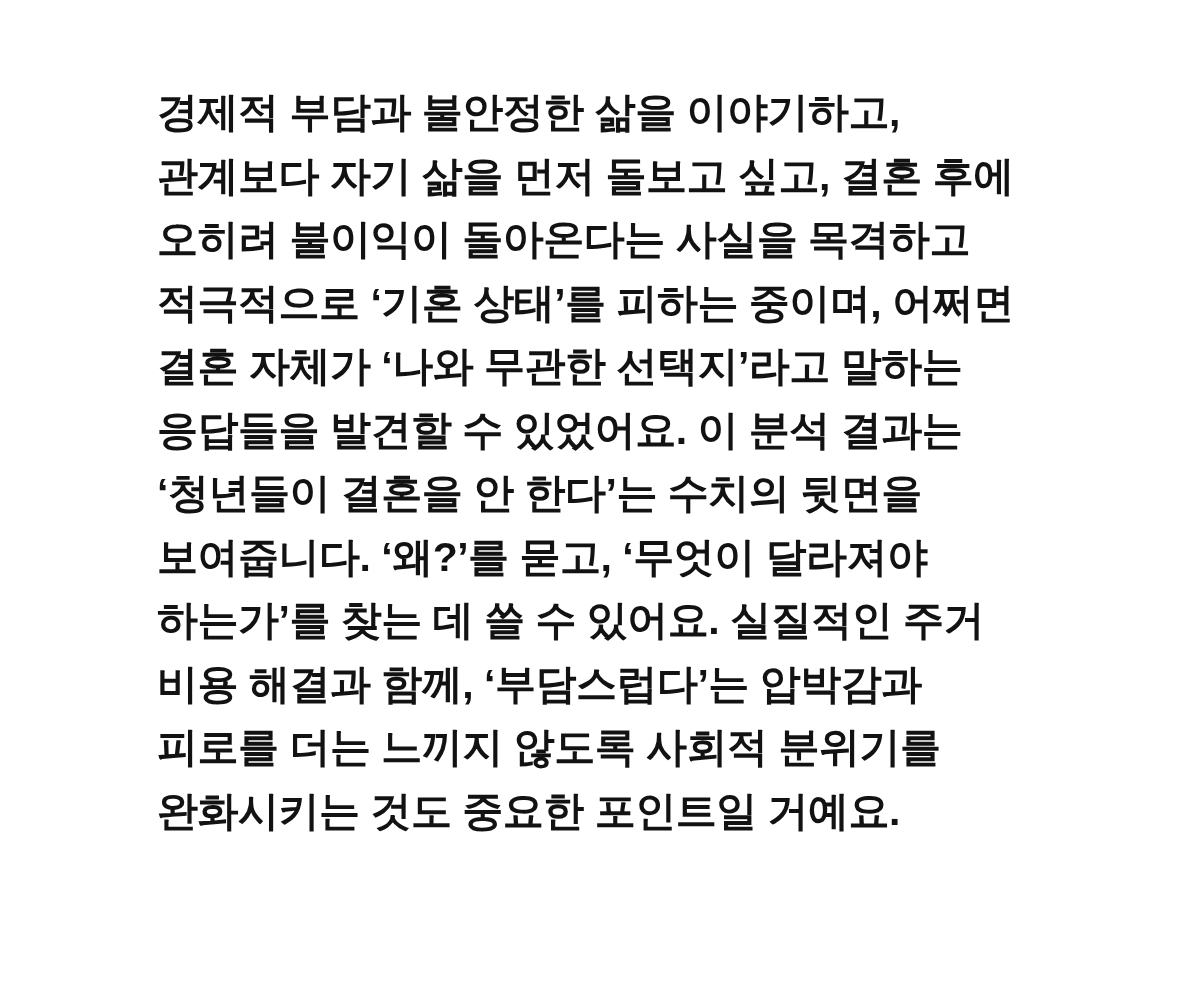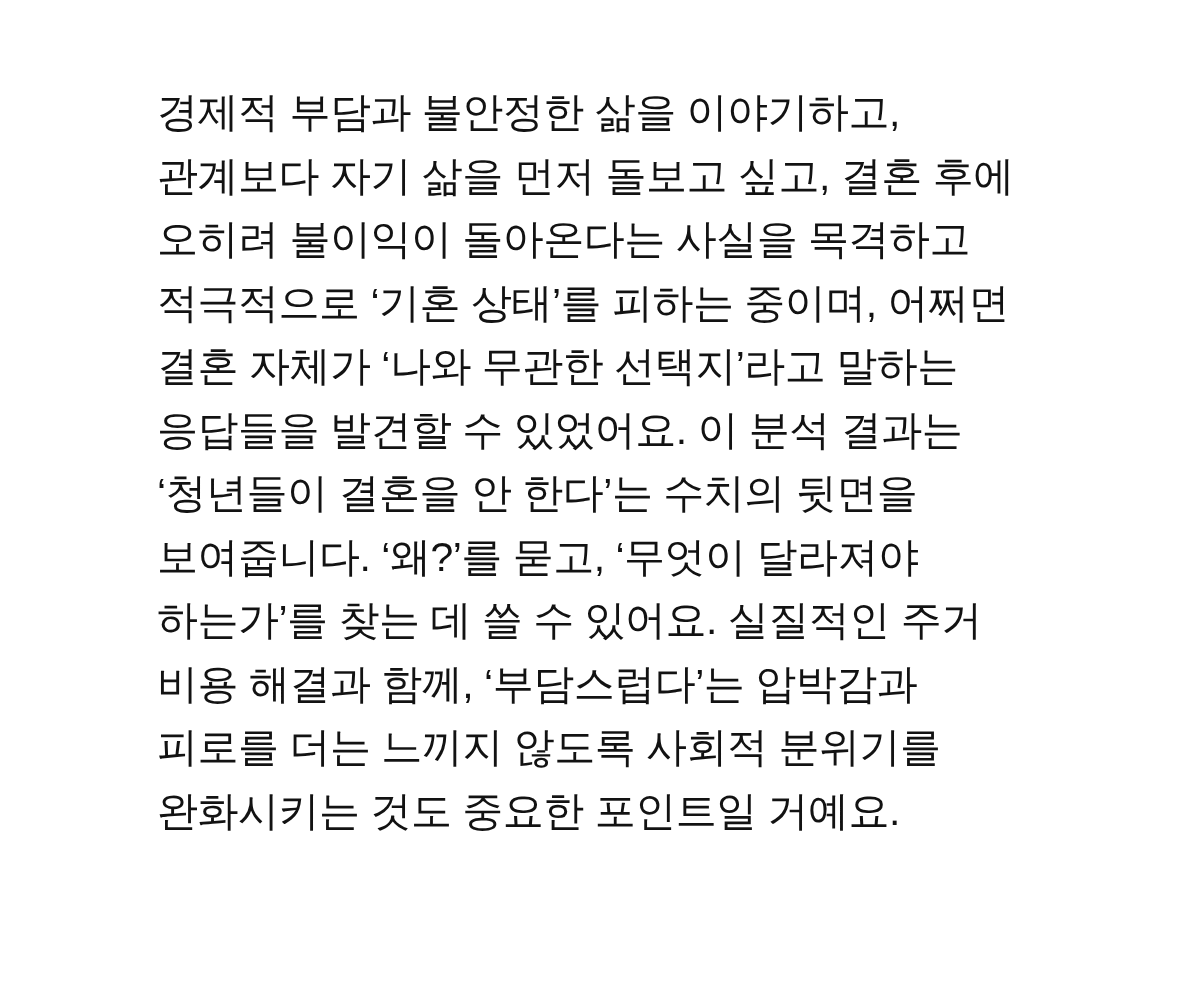--- a/index.html
+++ b/index.html
@@ -23,24 +23,24 @@
   }
   .article-body {
     font-size: 41px;
     line-height: 1.55;
     letter-spacing: -0.5px;
     word-break: keep-all;
     text-align: left;
     color: #121212;
   }
   .article-body .seg {
-    font-weight: 400;
+    font-weight: 700;
   }
   .article-body .seg.strong {
-    font-weight: 400;
+    font-weight: 700;
   }
 </style>
 </head>
 <body>
 
 <div class="page">
   <p class="article-body"><span class="seg">경제적 부담과 불안정한 삶을 이야기하고, 관계보다 자기 삶을 먼저 돌보고 싶고, 결혼 후에 오히려 불이익이 돌아온다는 사실을 목격하고 적극적으로 ‘기혼 상태’를 피하는 중이며, 어쩌면 </span><span class="seg strong">결혼 자체가 ‘나와 무관한 선택지’</span><span class="seg">라고 말하는 응답들을 발견할 수 있었어요. 이 분석 결과는 ‘청년들이 결혼을 안 한다’는 수치의 뒷면을 보여줍니다. ‘왜?’를 묻고, ‘무엇이 달라져야 하는가’를 찾는 데 쓸 수 있어요. </span><span class="seg strong">실질적인 주거 비용 해결과 함께, ‘부담스럽다’는 압박감과 피로를 더는 느끼지 않도록 사회적 분위기를 완화</span><span class="seg">시키는 것도 중요한 포인트일 거예요.</span></p>
 </div>
 
 </body></html>

